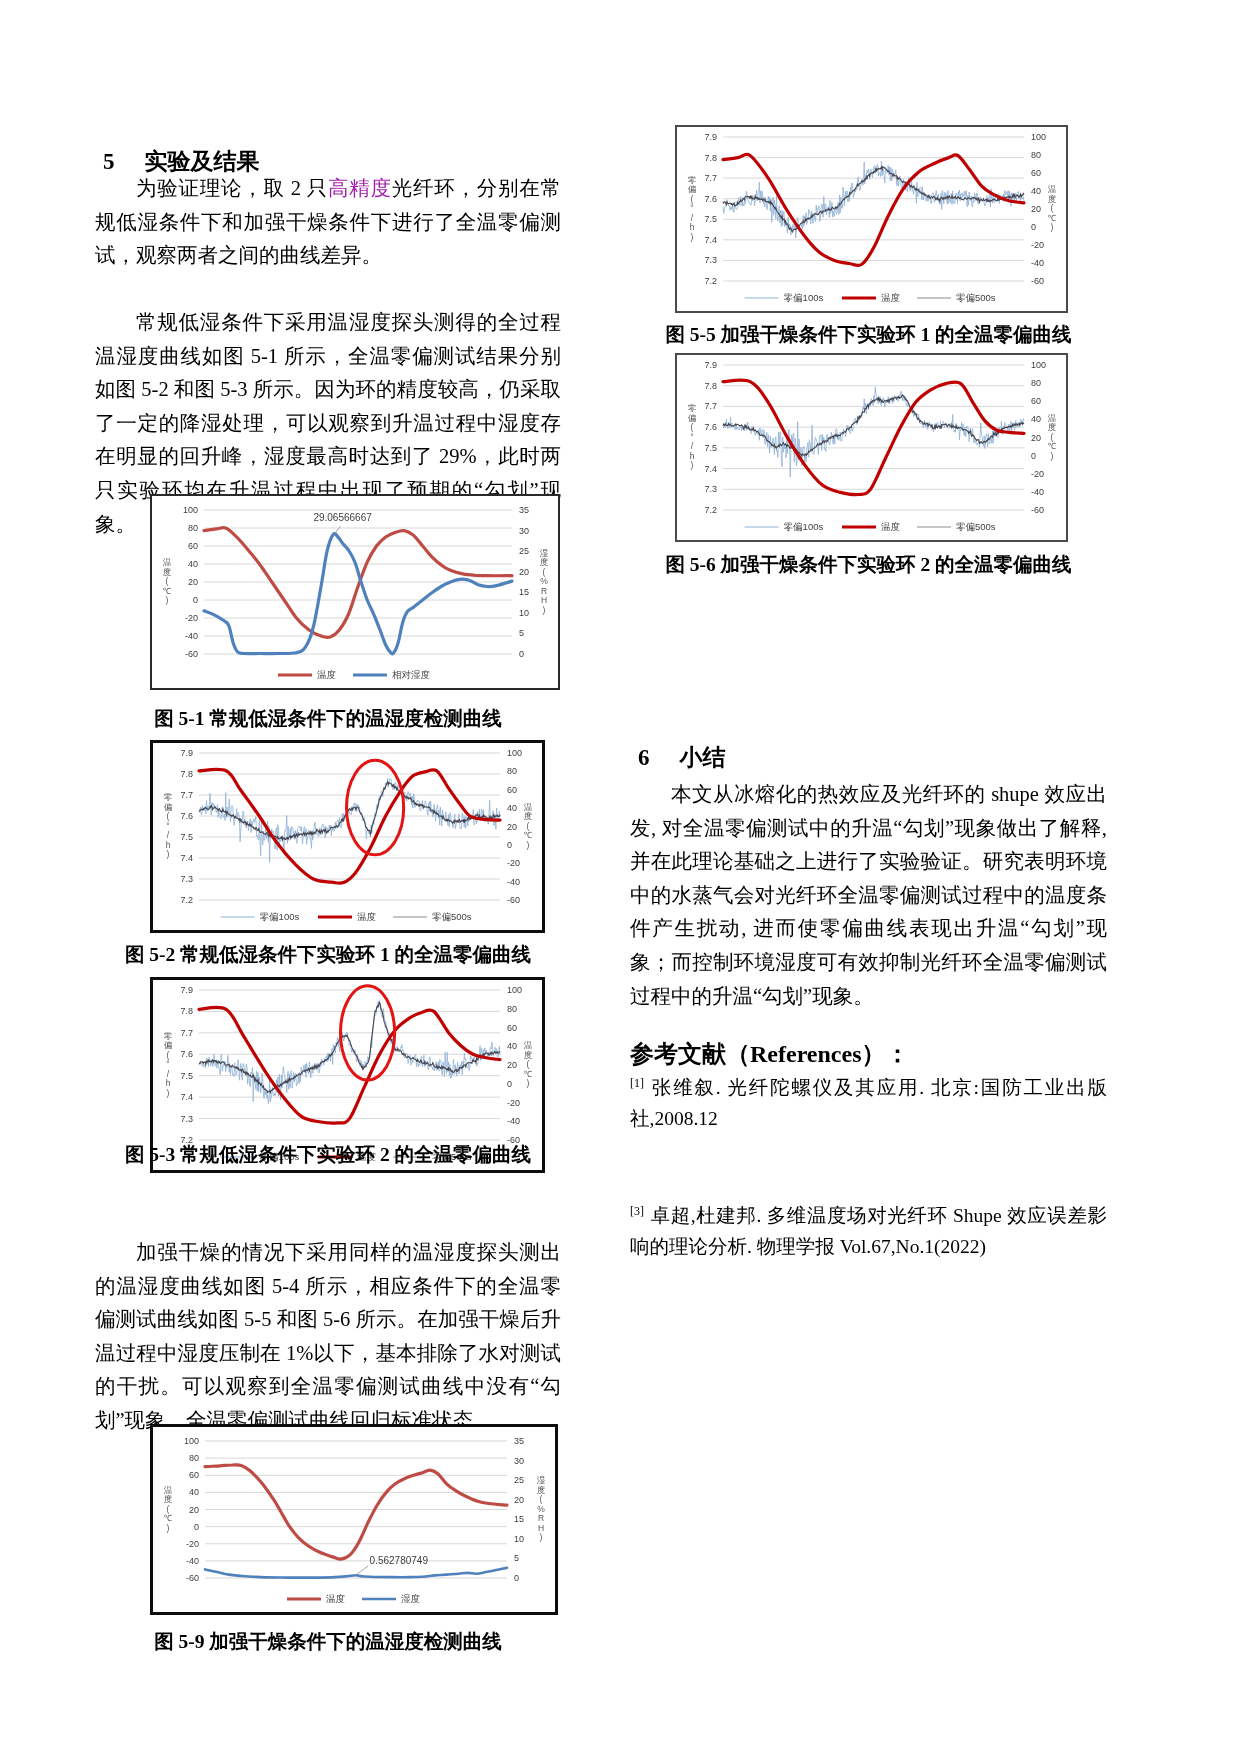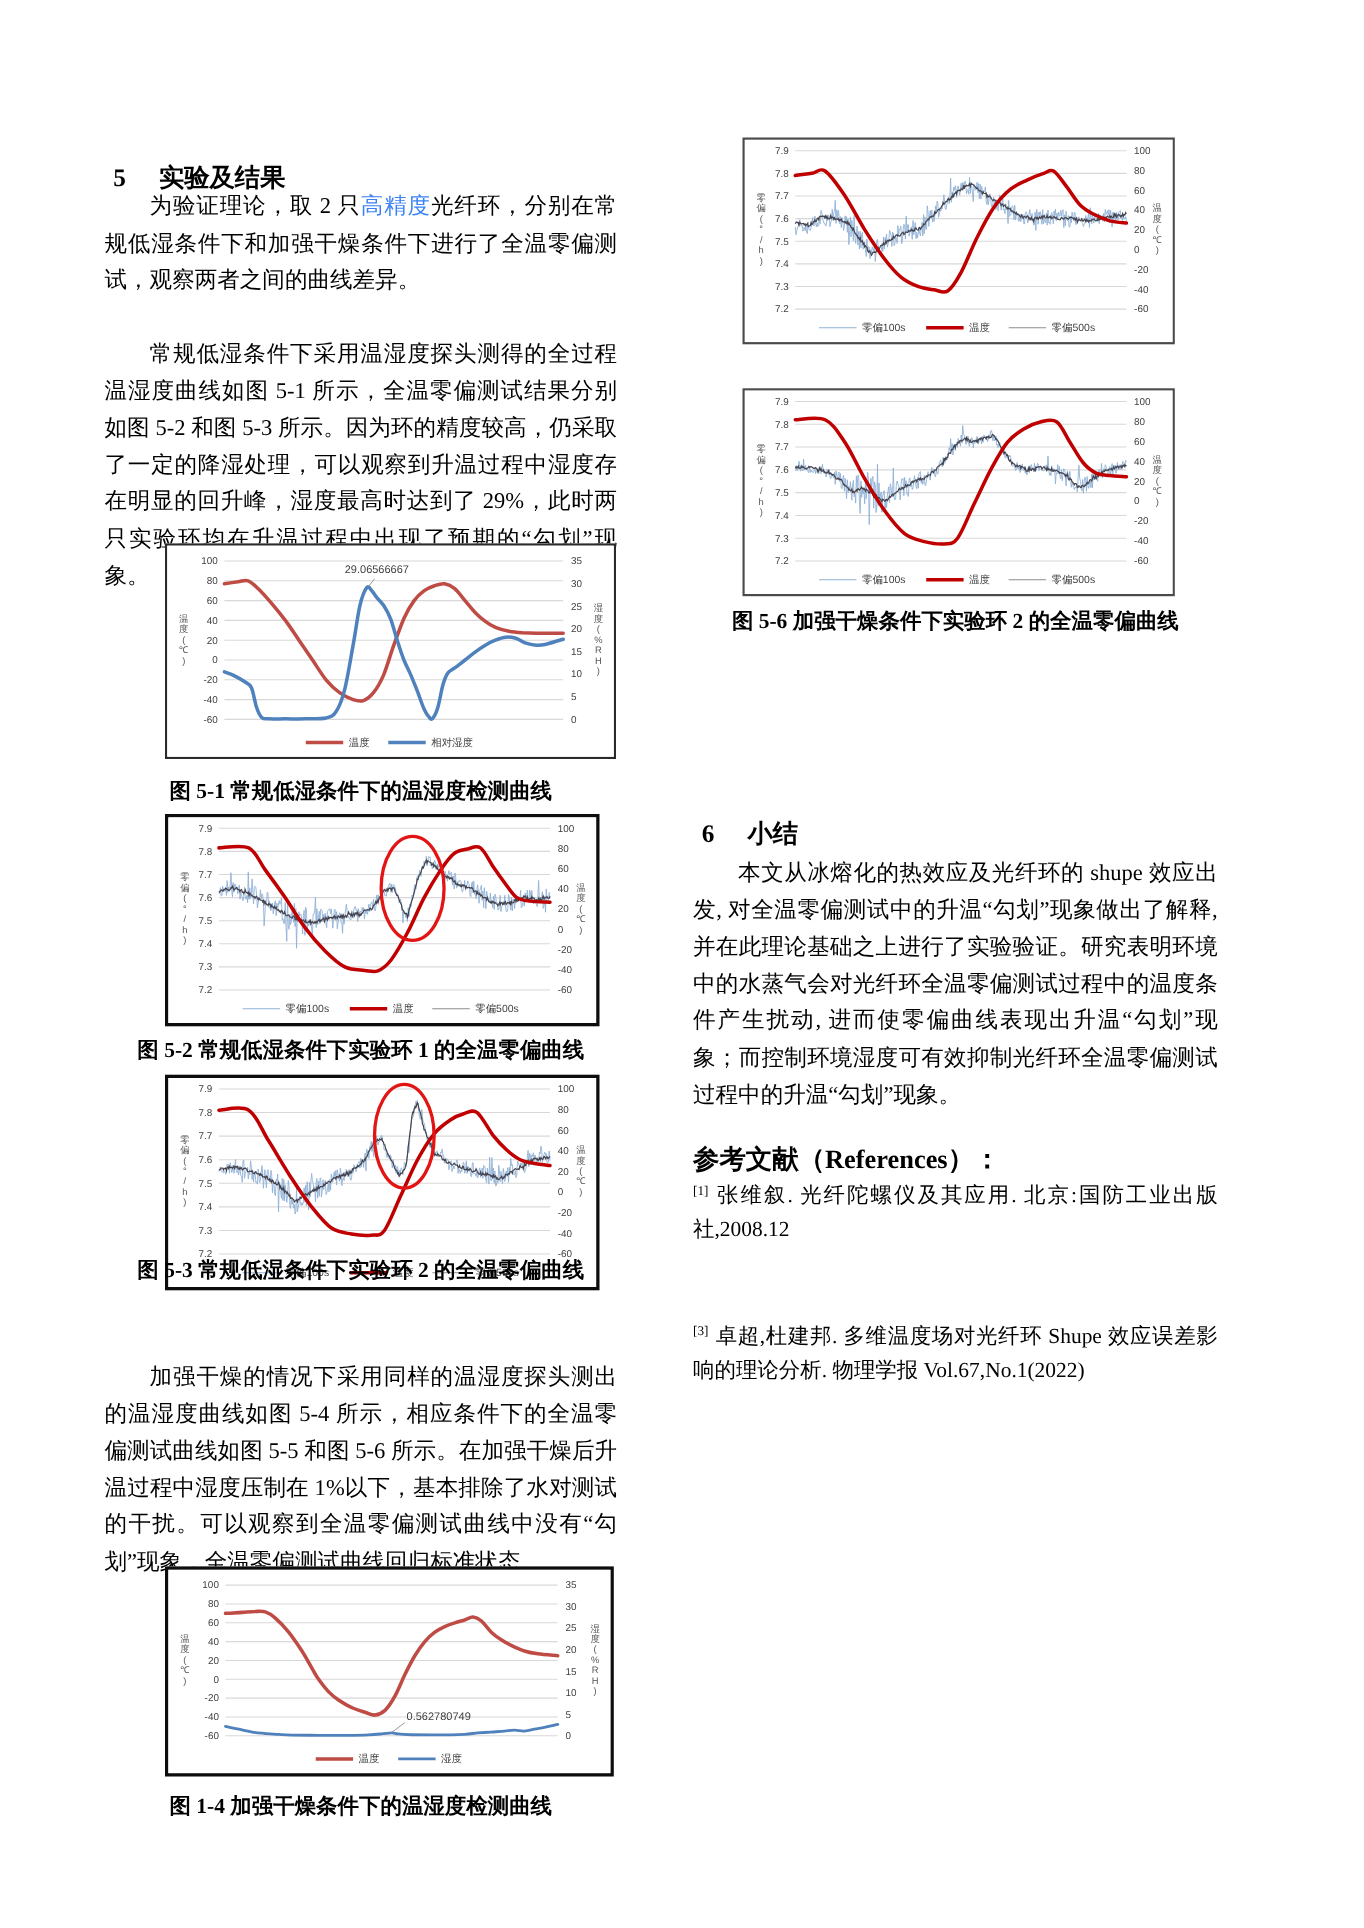--- a/index.html
+++ b/index.html
@@ -1,20 +1,20 @@
 <!DOCTYPE html>
 <html><head>
 <meta charset="utf-8">
 <style>
   html,body{margin:0;padding:0;background:#e9e9e9;}
   #page{position:relative;width:1240px;height:1753px;background:#ffffff;margin:0 auto;
         font-family:"Liberation Serif",serif;color:#000;overflow:hidden;}
   .sec-heading{position:absolute;font-size:23px;font-weight:bold;display:flex;gap:30px;align-items:baseline;}
   .para{position:absolute;font-size:20.5px;line-height:33.6px;text-align:justify;text-indent:2em;margin:0;}
-  .hl-red{color:#3b82f6;}
+  .hl-red{color:#a21caf;}
   .figure-box{position:absolute;background:#fff;box-sizing:border-box;}
   .figure-box svg{display:block;}
   .fig-caption{position:absolute;font-size:19.5px;font-weight:bold;text-align:center;margin:0;}
   .ref-head{position:absolute;font-size:24px;font-weight:bold;margin:0;}
   .ref-item{position:absolute;font-size:19.5px;line-height:31px;text-align:justify;margin:0;}
   .ref-item sup{font-size:12px;line-height:0;margin-right:6px;}
 </style>
 </head>
 <body>
 
@@ -236,21 +236,21 @@
         <path d="M52.0,39.7C54.5,39.5 62.6,39.1 67.1,38.8C71.6,38.5 75.7,38.0 79.2,38.0C82.7,37.9 85.2,37.4 88.2,38.4C91.3,39.4 93.8,40.9 97.3,44.0C100.8,47.0 105.4,51.8 109.4,56.8C113.4,61.8 117.9,68.5 121.5,73.9C125.0,79.4 128.0,85.1 130.5,89.4C133.0,93.6 134.0,96.1 136.6,99.6C139.1,103.2 142.6,107.6 145.6,110.8C148.6,113.9 151.2,116.0 154.7,118.5C158.2,120.9 162.7,123.5 166.8,125.3C170.8,127.2 175.3,128.5 178.8,129.6C182.4,130.7 184.9,132.4 187.9,132.2C190.9,131.9 193.9,130.7 197.0,127.9C200.0,125.0 203.0,120.5 206.0,115.0C209.0,109.6 212.1,101.5 215.1,95.3C218.1,89.2 221.1,83.2 224.1,78.2C227.2,73.2 230.2,68.9 233.2,65.4C236.2,61.8 239.2,59.1 242.3,56.8C245.3,54.5 248.3,53.1 251.3,51.7C254.3,50.2 257.4,49.2 260.4,48.3C263.4,47.3 266.7,46.5 269.4,45.7C272.2,44.8 274.5,43.0 277.0,43.1C279.5,43.3 281.8,44.3 284.5,46.5C287.3,48.8 290.6,54.0 293.6,56.8C296.6,59.7 299.6,61.7 302.7,63.7C305.7,65.7 308.2,67.1 311.7,68.8C315.2,70.5 319.8,72.7 323.8,73.9C327.8,75.2 330.8,75.8 335.9,76.5C340.9,77.2 351.0,77.9 354.0,78.2" fill="none" stroke="#bf4b45" stroke-width="3.2" stroke-linecap="round"></path>
         <path d="M52.0,142.4C54.0,142.9 60.1,144.2 64.1,145.0C68.1,145.9 72.1,146.9 76.2,147.6C80.2,148.2 84.2,148.5 88.2,148.9C92.3,149.2 96.3,149.5 100.3,149.7C104.3,150.0 106.4,150.3 112.4,150.4C118.4,150.5 128.5,150.5 136.6,150.6C144.6,150.6 153.2,150.6 160.7,150.6C168.3,150.5 176.3,150.4 181.9,150.1C187.4,149.9 190.4,149.6 193.9,149.3C197.5,149.0 200.5,148.3 203.0,148.3C205.5,148.3 206.0,149.0 209.0,149.3C212.1,149.6 216.1,149.8 221.1,150.0C226.2,150.1 233.2,150.1 239.2,150.1C245.3,150.2 252.3,150.2 257.4,150.1C262.4,150.1 265.4,150.0 269.4,149.7C273.5,149.4 277.5,148.8 281.5,148.4C285.5,148.1 289.6,147.9 293.6,147.6C297.6,147.3 302.2,147.0 305.7,146.7C309.2,146.4 311.7,145.9 314.7,145.9C317.8,145.9 320.8,146.9 323.8,146.7C326.8,146.6 329.8,145.6 332.9,145.0C335.9,144.4 338.4,144.0 341.9,143.3C345.4,142.6 352.0,141.2 354.0,140.7" fill="none" stroke="#4f81bd" stroke-width="2.6" stroke-linecap="round"></path>
         <text x="216.59" y="136.871875" text-anchor="start" font-size="10px" font-family="&quot;Liberation Sans&quot;,sans-serif" fill="#404040">0.562780749</text>
         <line x1="215.08" y1="139.0125" x2="203" y2="148.003125" stroke="#8a8a8a" stroke-width="0.8"></line>
         <line x1="134" y1="172" x2="168" y2="172" stroke="#bf4b45" stroke-width="3.2"></line>
         <text x="173" y="175" text-anchor="start" font-size="9.5px" font-family="&quot;Liberation Sans&quot;,sans-serif" fill="#404040">温度</text>
         <line x1="209" y1="172" x2="243" y2="172" stroke="#4f81bd" stroke-width="2.6"></line>
         <text x="248" y="175" text-anchor="start" font-size="9.5px" font-family="&quot;Liberation Sans&quot;,sans-serif" fill="#404040">湿度</text>
       </svg>
     </div>
-  <p class="fig-caption" style="left:95px;top:1628px;width:466px;">图 1-4  加强干燥条件下的温湿度检测曲线</p>
+  <p class="fig-caption" style="left:95px;top:1628px;width:466px;">图 5-9  加强干燥条件下的温湿度检测曲线</p>
 
   <div class="figure-box" style="left:675px;top:125px;width:393px;height:188px;border:2px solid #4a4a4a;">
       <svg viewBox="0 0 389 184" width="100%" height="100%">
         <rect x="0" y="0" width="389" height="184" fill="#ffffff"></rect>
         <line x1="46" y1="10" x2="347" y2="10" stroke="#d8d8d8" stroke-width="1"></line>
         <line x1="46" y1="30.571428571428676" x2="347" y2="30.571428571428676" stroke="#d8d8d8" stroke-width="1"></line>
         <line x1="46" y1="51.142857142857174" x2="347" y2="51.142857142857174" stroke="#d8d8d8" stroke-width="1"></line>
         <line x1="46" y1="71.71428571428585" x2="347" y2="71.71428571428585" stroke="#d8d8d8" stroke-width="1"></line>
         <line x1="46" y1="92.28571428571435" x2="347" y2="92.28571428571435" stroke="#d8d8d8" stroke-width="1"></line>
         <line x1="46" y1="112.85714285714283" x2="347" y2="112.85714285714283" stroke="#d8d8d8" stroke-width="1"></line>
@@ -289,20 +289,21 @@
         <path d="M46.0,76.5L46.7,75.0L47.4,74.8L48.1,75.5L48.7,75.3L49.4,77.7L50.1,75.1L50.8,76.1L51.5,76.7L52.2,76.2L52.9,76.2L53.5,76.1L54.2,77.4L54.9,76.6L55.6,78.3L56.3,77.1L57.0,76.3L57.7,79.0L58.3,78.7L59.0,78.3L59.7,78.0L60.4,75.2L61.1,77.2L61.8,76.3L62.5,74.5L63.1,74.6L63.8,73.0L64.5,74.4L65.2,74.2L65.9,71.6L66.6,71.3L67.3,72.7L67.9,70.2L68.6,69.5L69.3,69.8L70.0,69.9L70.7,69.2L71.4,69.8L72.1,69.6L72.7,71.0L73.4,69.3L74.1,71.2L74.8,69.5L75.5,71.8L76.2,71.5L76.9,71.9L77.5,72.0L78.2,68.9L78.9,71.3L79.6,70.5L80.3,70.6L81.0,72.4L81.7,71.0L82.3,72.5L83.0,72.0L83.7,72.3L84.4,72.6L85.1,71.6L85.8,73.7L86.5,72.6L87.1,73.1L87.8,72.3L88.5,74.4L89.2,74.5L89.9,74.9L90.6,74.5L91.3,75.6L91.9,74.8L92.6,76.1L93.3,74.5L94.0,77.1L94.7,75.6L95.4,77.5L96.1,78.0L96.7,79.8L97.4,79.9L98.1,82.0L98.8,80.6L99.5,82.8L100.2,84.9L100.9,85.4L101.5,86.9L102.2,87.0L102.9,89.1L103.6,89.0L104.3,90.9L105.0,89.2L105.7,92.9L106.3,92.6L107.0,92.0L107.7,95.1L108.4,94.0L109.1,97.5L109.8,96.4L110.5,97.4L111.1,97.8L111.8,100.7L112.5,102.2L113.2,101.0L113.9,101.9L114.6,103.3L115.3,105.0L115.9,103.9L116.6,102.3L117.3,102.5L118.0,102.0L118.7,102.7L119.4,102.0L120.1,100.8L120.7,100.8L121.4,98.2L122.1,99.6L122.8,98.3L123.5,96.4L124.2,96.3L124.8,96.0L125.5,95.8L126.2,93.9L126.9,95.6L127.6,95.1L128.3,92.2L129.0,93.8L129.6,92.0L130.3,91.3L131.0,92.3L131.7,91.1L132.4,91.7L133.1,91.2L133.8,90.2L134.4,90.6L135.1,88.0L135.8,89.3L136.5,88.1L137.2,87.4L137.9,86.6L138.6,86.6L139.2,87.4L139.9,87.0L140.6,87.7L141.3,87.5L142.0,86.0L142.7,85.1L143.4,84.5L144.0,84.1L144.7,86.3L145.4,85.9L146.1,84.1L146.8,84.1L147.5,84.2L148.2,84.3L148.8,82.7L149.5,83.4L150.2,82.7L150.9,83.0L151.6,81.6L152.3,82.8L153.0,82.1L153.6,83.2L154.3,82.8L155.0,80.4L155.7,80.3L156.4,81.5L157.1,82.1L157.8,82.2L158.4,80.4L159.1,79.8L159.8,81.4L160.5,80.1L161.2,79.1L161.9,78.8L162.6,76.6L163.2,77.1L163.9,76.8L164.6,74.7L165.3,74.2L166.0,73.3L166.7,72.1L167.4,72.7L168.0,71.0L168.7,70.1L169.4,70.4L170.1,69.4L170.8,69.5L171.5,69.6L172.2,68.9L172.8,64.8L173.5,66.9L174.2,66.2L174.9,65.1L175.6,63.9L176.3,63.5L177.0,63.9L177.6,62.4L178.3,62.2L179.0,60.4L179.7,59.7L180.4,57.1L181.1,58.7L181.8,58.1L182.4,56.8L183.1,56.1L183.8,56.2L184.5,54.3L185.2,53.7L185.9,55.0L186.6,53.9L187.2,54.2L187.9,51.9L188.6,52.5L189.3,49.9L190.0,51.7L190.7,48.8L191.4,48.6L192.0,47.6L192.7,49.4L193.4,46.2L194.1,46.0L194.8,46.4L195.5,45.7L196.2,46.3L196.8,44.6L197.5,44.9L198.2,45.4L198.9,41.2L199.6,44.7L200.3,42.1L201.0,42.4L201.6,41.4L202.3,41.7L203.0,42.0L203.7,41.4L204.4,40.1L205.1,42.5L205.8,39.6L206.4,40.6L207.1,40.5L207.8,41.1L208.5,41.9L209.2,42.2L209.9,43.1L210.6,44.3L211.2,43.7L211.9,44.4L212.6,45.9L213.3,46.5L214.0,46.3L214.7,46.8L215.4,47.4L216.0,49.2L216.7,47.2L217.4,48.8L218.1,48.9L218.8,48.9L219.5,48.5L220.2,52.0L220.8,50.5L221.5,52.0L222.2,51.2L222.9,51.5L223.6,52.5L224.3,53.5L225.0,54.6L225.6,55.4L226.3,54.6L227.0,54.7L227.7,55.1L228.4,55.1L229.1,57.9L229.8,56.1L230.4,55.9L231.1,57.0L231.8,57.1L232.5,57.9L233.2,59.8L233.9,58.7L234.6,58.5L235.2,60.6L235.9,59.9L236.6,59.3L237.3,61.1L238.0,61.7L238.7,62.9L239.4,61.7L240.0,63.0L240.7,62.8L241.4,62.3L242.1,65.0L242.8,64.4L243.5,65.0L244.2,66.4L244.8,65.7L245.5,66.4L246.2,67.3L246.9,66.1L247.6,67.8L248.3,67.6L249.0,68.3L249.6,68.6L250.3,69.7L251.0,70.5L251.7,68.5L252.4,69.4L253.1,71.4L253.8,70.1L254.4,69.6L255.1,70.2L255.8,70.9L256.5,69.6L257.2,69.4L257.9,70.4L258.6,72.3L259.2,71.2L259.9,72.4L260.6,70.7L261.3,72.9L262.0,72.3L262.7,74.3L263.4,71.6L264.0,70.8L264.7,70.5L265.4,71.9L266.1,70.8L266.8,72.3L267.5,71.3L268.2,70.1L268.8,71.6L269.5,70.8L270.2,69.4L270.9,71.4L271.6,69.5L272.3,68.8L272.9,71.0L273.6,71.1L274.3,70.8L275.0,68.9L275.7,71.1L276.4,70.7L277.1,70.0L277.7,70.8L278.4,69.6L279.1,71.8L279.8,71.1L280.5,70.5L281.2,69.6L281.9,71.0L282.5,71.4L283.2,70.6L283.9,71.8L284.6,72.2L285.3,72.5L286.0,72.8L286.7,72.9L287.3,71.6L288.0,70.8L288.7,71.2L289.4,72.2L290.1,72.1L290.8,71.1L291.5,70.8L292.1,71.0L292.8,71.5L293.5,71.6L294.2,72.3L294.9,71.5L295.6,70.4L296.3,70.8L296.9,70.3L297.6,71.1L298.3,71.1L299.0,72.1L299.7,71.3L300.4,73.2L301.1,71.8L301.7,71.1L302.4,75.0L303.1,73.7L303.8,72.4L304.5,72.8L305.2,73.6L305.9,73.3L306.5,72.0L307.2,73.8L307.9,73.9L308.6,72.6L309.3,72.3L310.0,74.3L310.7,72.8L311.3,74.1L312.0,73.2L312.7,74.7L313.4,73.6L314.1,73.5L314.8,74.0L315.5,72.6L316.1,72.8L316.8,72.6L317.5,72.1L318.2,72.9L318.9,73.7L319.6,73.4L320.3,73.6L320.9,70.9L321.6,73.3L322.3,73.1L323.0,71.9L323.7,72.4L324.4,71.6L325.1,70.9L325.7,70.3L326.4,70.2L327.1,72.0L327.8,70.6L328.5,71.4L329.2,70.0L329.9,69.5L330.5,70.3L331.2,70.5L331.9,69.2L332.6,70.8L333.3,69.6L334.0,70.5L334.7,70.8L335.3,70.5L336.0,66.5L336.7,69.3L337.4,67.8L338.1,70.5L338.8,69.3L339.5,68.5L340.1,68.0L340.8,68.4L341.5,70.0L342.2,69.0L342.9,69.7L343.6,67.2L344.3,69.5L344.9,68.2L345.6,68.5L346.3,66.4L347.0,67.5" fill="none" stroke="#44444f" stroke-width="1.1"></path>
         <path d="M46.0,32.6C48.5,32.3 56.5,31.3 61.0,30.6C65.6,29.9 68.1,25.1 73.1,28.5C78.1,31.9 85.1,42.2 91.2,51.1C97.2,60.1 103.2,72.4 109.2,82.0C115.2,91.6 121.8,101.5 127.3,108.7C132.8,115.9 137.3,121.1 142.3,125.2C147.3,129.3 152.4,131.5 157.4,133.4C162.4,135.3 167.9,135.8 172.4,136.5C176.9,137.2 180.4,140.1 184.5,137.5C188.5,135.0 192.0,129.3 196.5,121.1C201.0,112.9 206.5,98.1 211.6,88.2C216.6,78.2 221.6,68.6 226.6,61.4C231.6,54.2 236.6,49.1 241.7,45.0C246.7,40.9 251.7,39.1 256.7,36.7C261.7,34.3 267.7,31.9 271.8,30.6C275.8,29.2 277.3,26.5 280.8,28.5C284.3,30.6 288.8,37.8 292.8,42.9C296.8,48.1 300.8,55.3 304.9,59.4C308.9,63.5 312.4,65.2 316.9,67.6C321.4,70.0 326.9,72.4 331.9,73.8C337.0,75.1 344.5,75.5 347.0,75.8" fill="none" stroke="#c00000" stroke-width="3.2" stroke-linecap="round"></path>
         <line x1="67.6" y1="171" x2="101.6" y2="171" stroke="#8fb1d6" stroke-width="1"></line>
         <text x="106.6" y="174" text-anchor="start" font-size="9.5px" font-family="&quot;Liberation Sans&quot;,sans-serif" fill="#404040">零偏100s</text>
         <line x1="165" y1="171" x2="199" y2="171" stroke="#c00000" stroke-width="3.2"></line>
         <text x="204" y="174" text-anchor="start" font-size="9.5px" font-family="&quot;Liberation Sans&quot;,sans-serif" fill="#404040">温度</text>
         <line x1="240" y1="171" x2="274" y2="171" stroke="#8c8c8c" stroke-width="1"></line>
         <text x="279" y="174" text-anchor="start" font-size="9.5px" font-family="&quot;Liberation Sans&quot;,sans-serif" fill="#404040">零偏500s</text>
       </svg>
     </div>
+  <p class="fig-caption" style="left:630px;top:321px;width:477px;">图 5-5  加强干燥条件下实验环 1 的全温零偏曲线</p>
 
   <div class="figure-box" style="left:675px;top:353px;width:393px;height:189px;border:2px solid #4a4a4a;">
       <svg viewBox="0 0 389 185" width="100%" height="100%">
         <rect x="0" y="0" width="389" height="185" fill="#ffffff"></rect>
         <line x1="46" y1="10" x2="347" y2="10" stroke="#d8d8d8" stroke-width="1"></line>
         <line x1="46" y1="30.71428571428582" x2="347" y2="30.71428571428582" stroke="#d8d8d8" stroke-width="1"></line>
         <line x1="46" y1="51.42857142857146" x2="347" y2="51.42857142857146" stroke="#d8d8d8" stroke-width="1"></line>
         <line x1="46" y1="72.14285714285728" x2="347" y2="72.14285714285728" stroke="#d8d8d8" stroke-width="1"></line>
         <line x1="46" y1="92.85714285714292" x2="347" y2="92.85714285714292" stroke="#d8d8d8" stroke-width="1"></line>
         <line x1="46" y1="113.57142857142854" x2="347" y2="113.57142857142854" stroke="#d8d8d8" stroke-width="1"></line>

